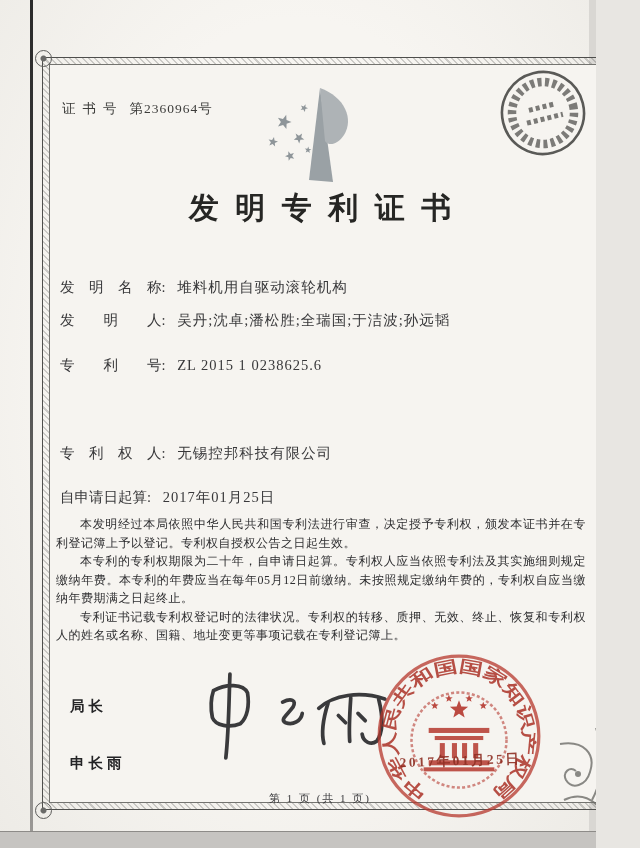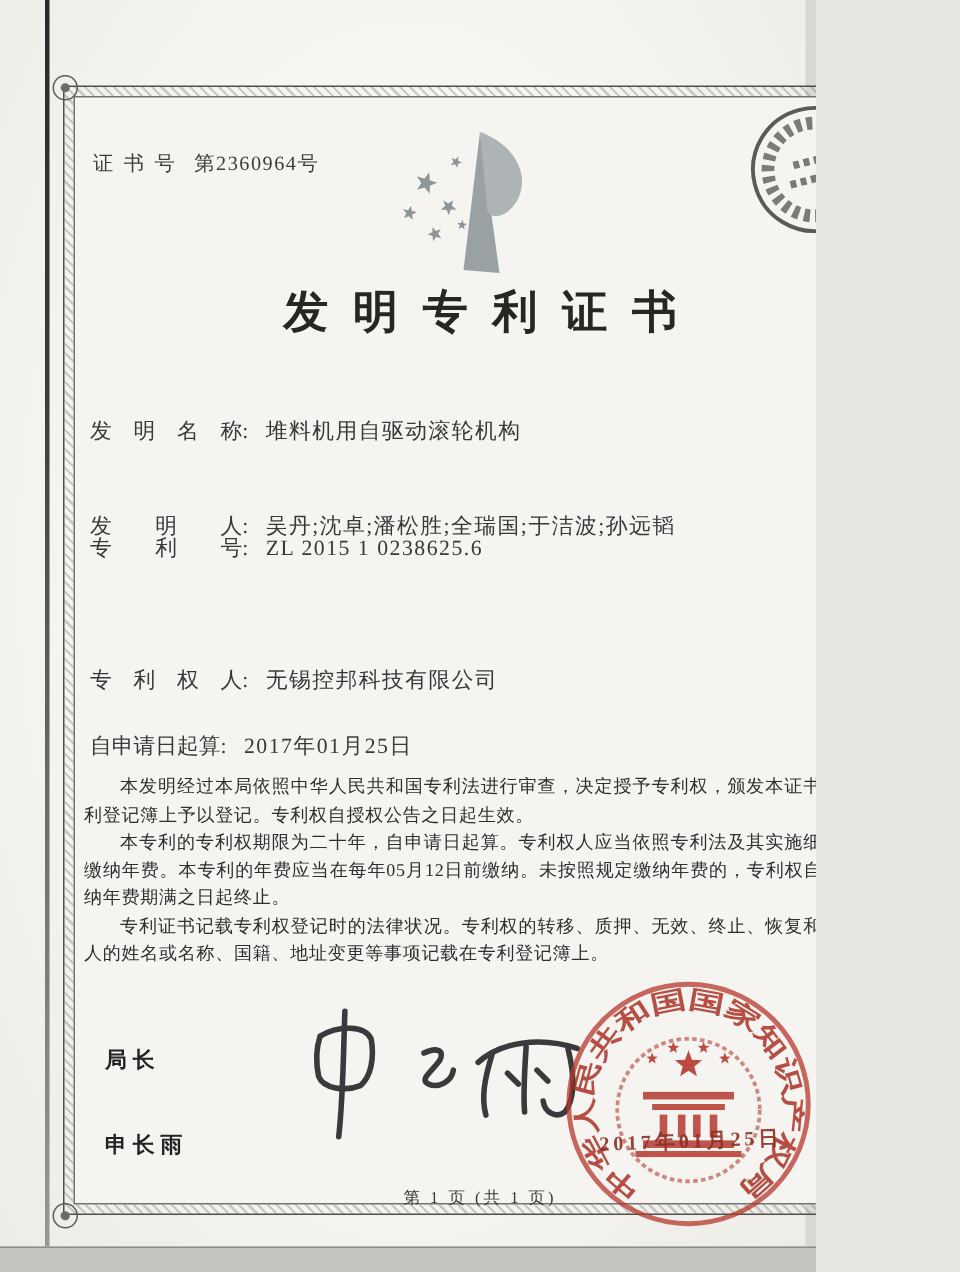--- a/index.html
+++ b/index.html
@@ -1,17 +1,17 @@
 <!DOCTYPE html>
 <html><head>
 <meta charset="utf-8">
 <style>
   html,body{margin:0;padding:0;background:#e8e6e2;}
   .page{
-    position:relative;width:544px;height:848px;overflow:hidden;
+    position:relative;width:596px;height:848px;overflow:hidden;
     background:radial-gradient(ellipse at 50% 45%, #f7f5f1 55%, #edebe6 100%);
     font-family:"Liberation Serif","DejaVu Serif",serif;color:#333;
   }
   
   .scan-left{position:absolute;left:30px;top:0;width:3px;height:831px;
     background:linear-gradient(#2a2a2a 0%,#3a3a3a 30%,#6d6d6b 65%,#9a9895 100%);}
   .scan-right{position:absolute;right:0;top:0;width:7px;height:831px;background:#d9d7d3;}
   .scan-bottom{position:absolute;left:0;top:831px;width:640px;height:17px;
     background:#c6c4c1;border-top:1px solid #8d8b88;}
   
@@ -94,21 +94,21 @@
     <polygon points="64,2 77,96 53,94" fill="#9aa1a5"></polygon>
     <path d="M64,2 C89,11 98,33 88,49 C82,58 73,61 69,55 L64,2 Z" fill="#aeb3b6"></path>
   </svg>
 
   <div class="title">发明专利证书</div>
 
   <div class="field" style="top:278px;">
     <span class="flabel">发　明　名　称:</span>
     <span class="fvalue">堆料机用自驱动滚轮机构</span>
   </div>
-  <div class="field" style="top:311px;margin-top:30px;">
+  <div class="field" style="top:311px;">
     <span class="flabel">发　　明　　人:</span>
     <span class="fvalue">吴丹;沈卓;潘松胜;全瑞国;于洁波;孙远韬</span>
   </div>
   <div class="field" style="top:356px;">
     <span class="flabel">专　　利　　号:</span>
     <span class="fvalue">ZL 2015 1 0238625.6</span>
   </div>
   <div class="field" style="top:444px;">
     <span class="flabel">专　利　权　人:</span>
     <span class="fvalue">无锡控邦科技有限公司</span>

